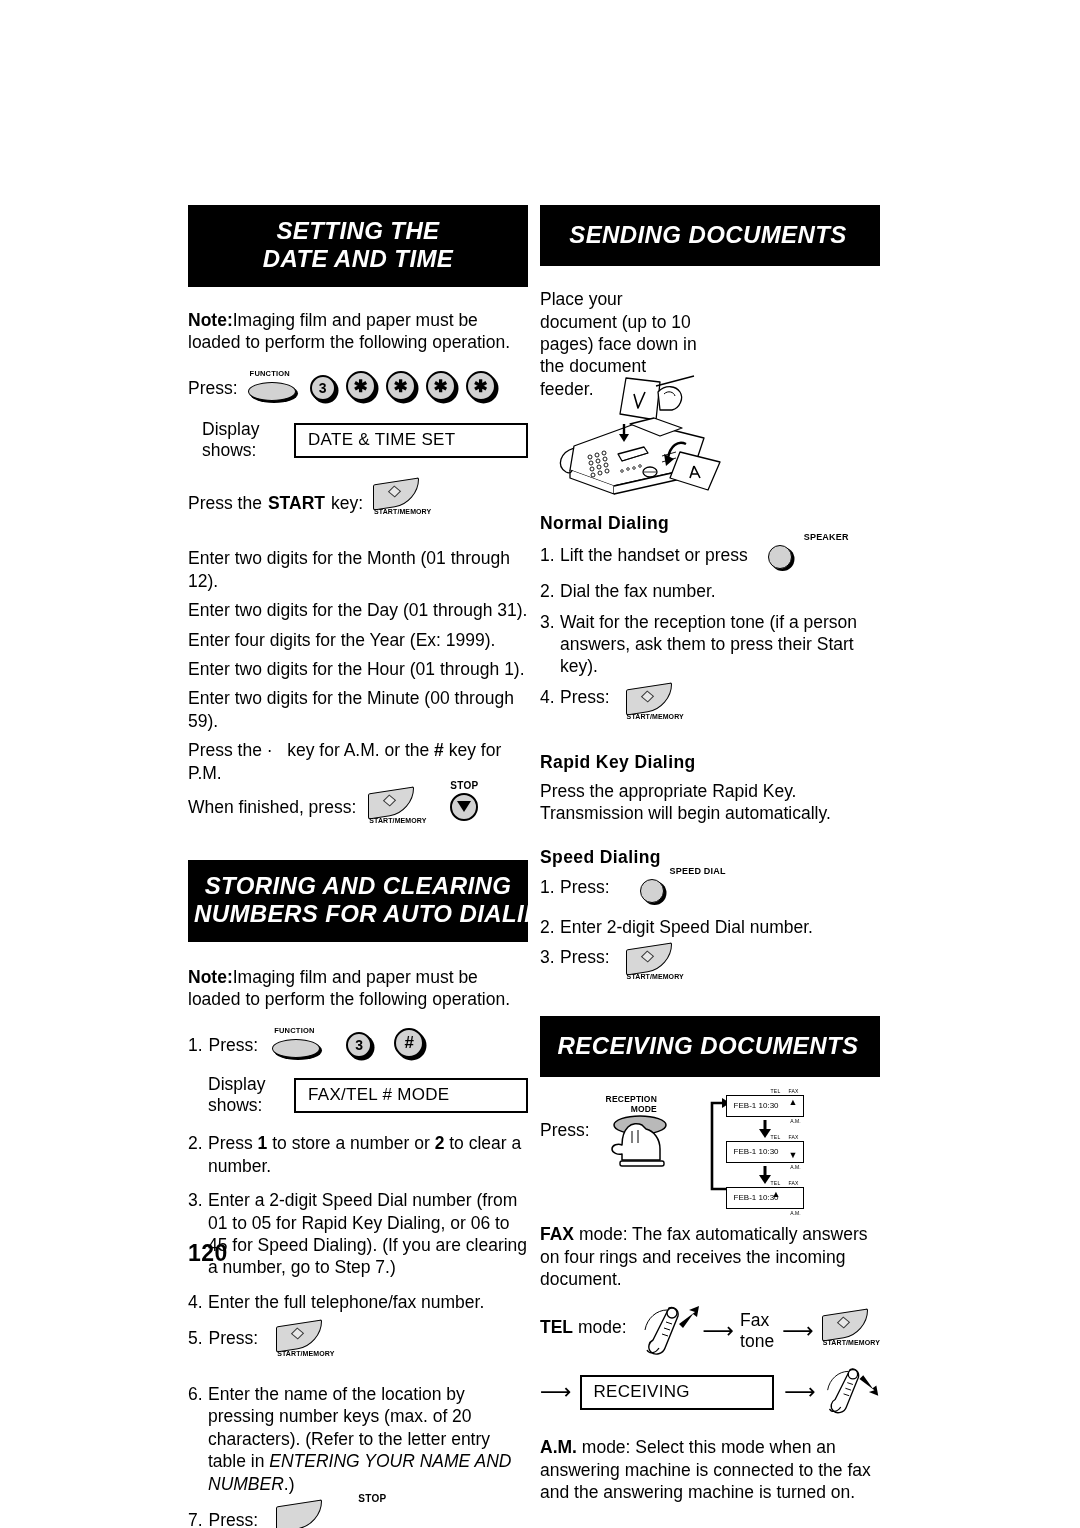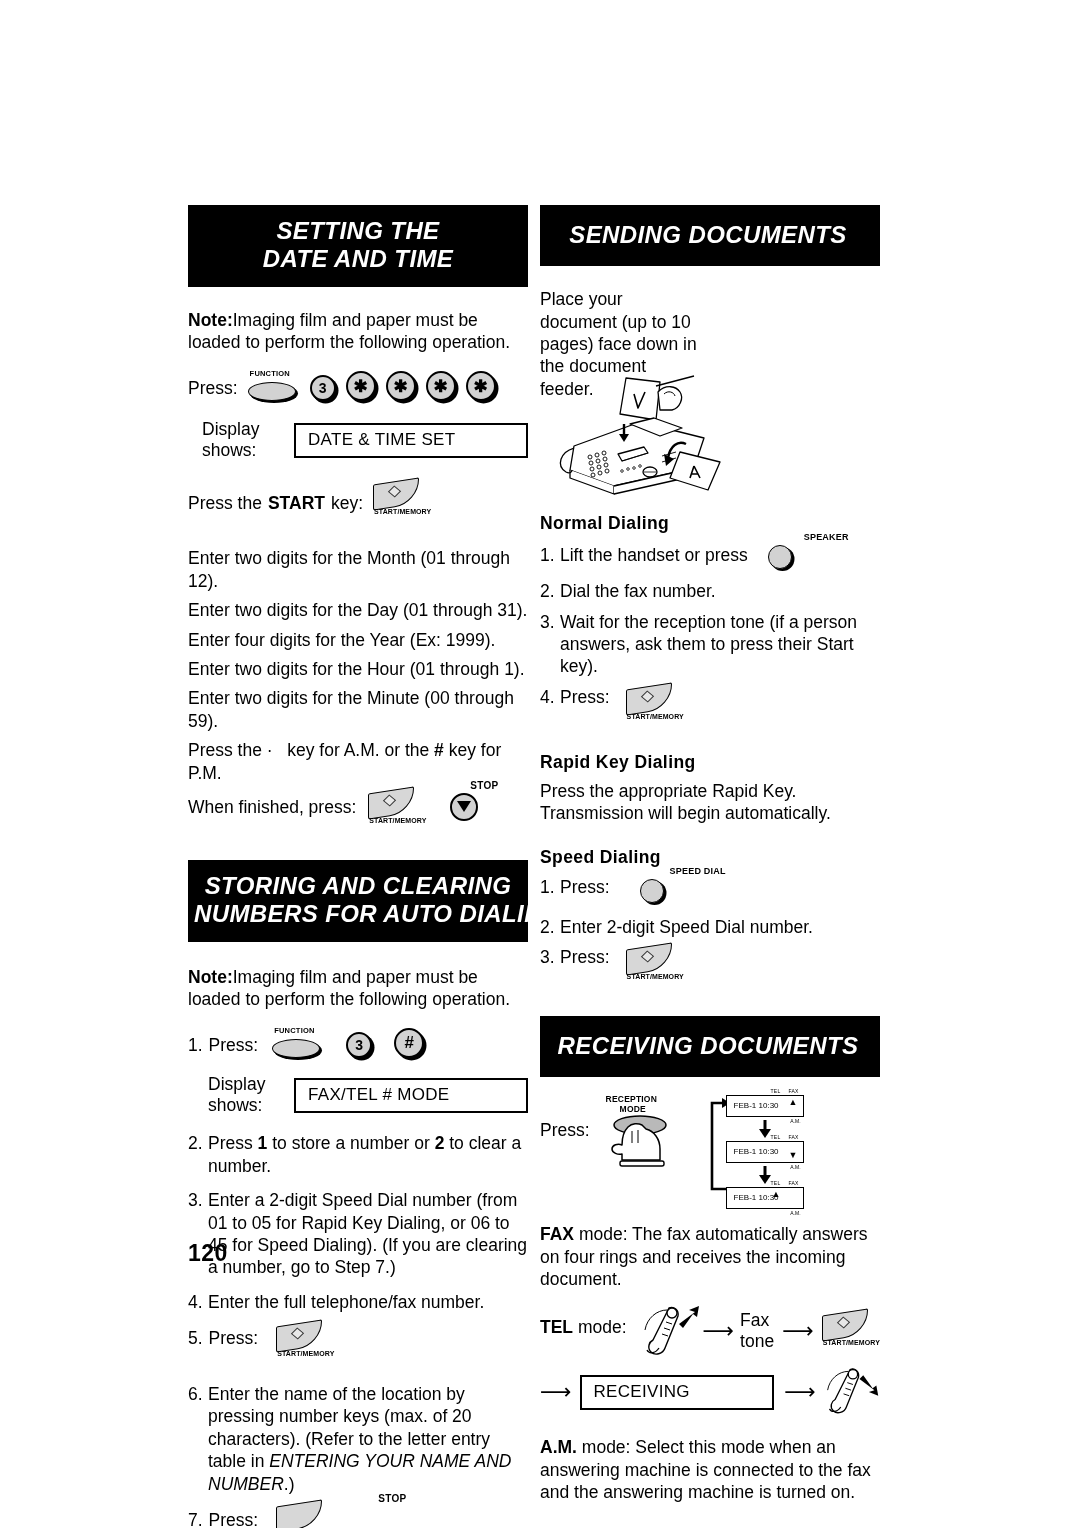--- a/index.html
+++ b/index.html
@@ -171,21 +171,21 @@
   }
 
   
   .stop-key {
     position: relative;
     width: 42px;
     height: 44px;
   }
   .stop-key .cap {
     position: absolute;
-    top: 0; left: 24px;
+    top: 0; left: 4px;
     font-size: 10px;
     font-weight: bold;
     letter-spacing: 0.3px;
   }
   .stop-key .circ {
     position: absolute;
     left: 4px; top: 13px;
     width: 28px; height: 28px;
     border: 2px solid #000;
     border-radius: 50%;
@@ -573,21 +573,21 @@
       </div>
     </div>
 
     <div class="banner one-line" style="width:340px;margin-top:26px;">
       <span class="banner-line">RECEIVING DOCUMENTS</span>
     </div>
 
     <div class="row" style="margin-top:18px;align-items:flex-start;">
       <span class="para" style="padding-top:24px;">Press:</span>
 
-      <div class="rcp-key" style="margin-left:8px;">
+      <div class="rcp-key" style="margin-left:8px;text-align:right;">
         <span class="cap">
           <span>RECEPTION</span>
           <span class="l2">MODE</span>
         </span>
         <svg width="92" height="56" viewBox="0 0 92 56" style="position:absolute;left:0;top:20px;">
           <ellipse cx="42" cy="10" rx="26" ry="9" fill="#b9b9b9" stroke="#000" stroke-width="1.5"></ellipse>
           <path d="M30 12 C26 16 24 24 24 30 C20 28 14 30 14 34 C14 38 20 40 24 39 L24 45 L62 45 L62 34 C62 24 56 16 48 14 L44 10 C40 8 34 8 30 12 Z" fill="#fff" stroke="#000" stroke-width="1.5" stroke-linejoin="round"></path>
           <path d="M34 16 L34 28 M40 15 L40 28" stroke="#000" stroke-width="1" fill="none"></path>
           <rect x="22" y="46" width="44" height="5" rx="2" fill="#fff" stroke="#000" stroke-width="1.4"></rect>
         </svg>

